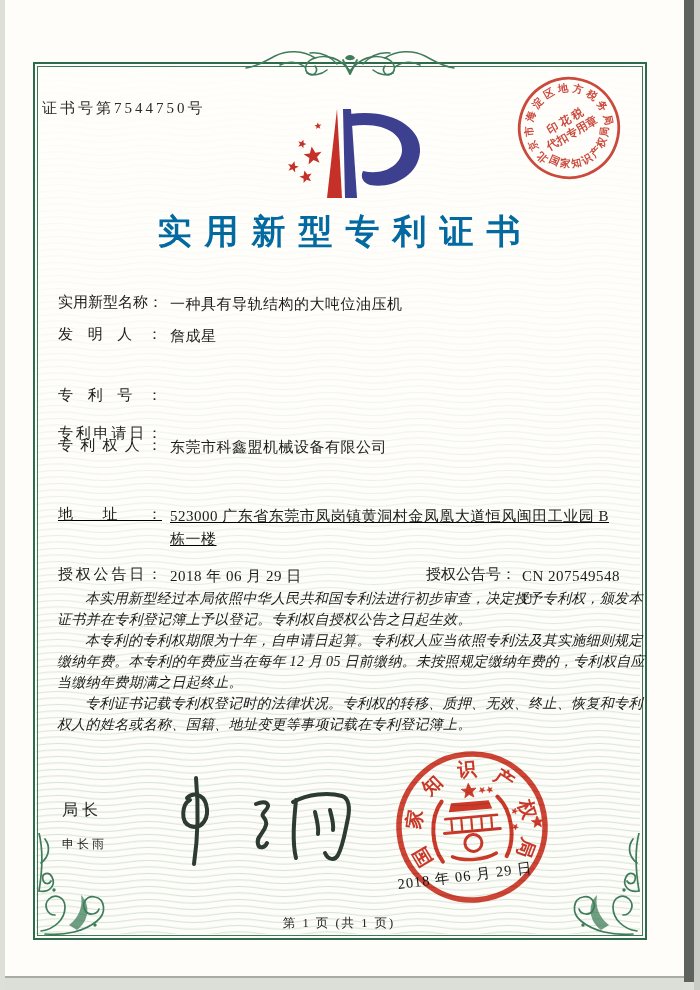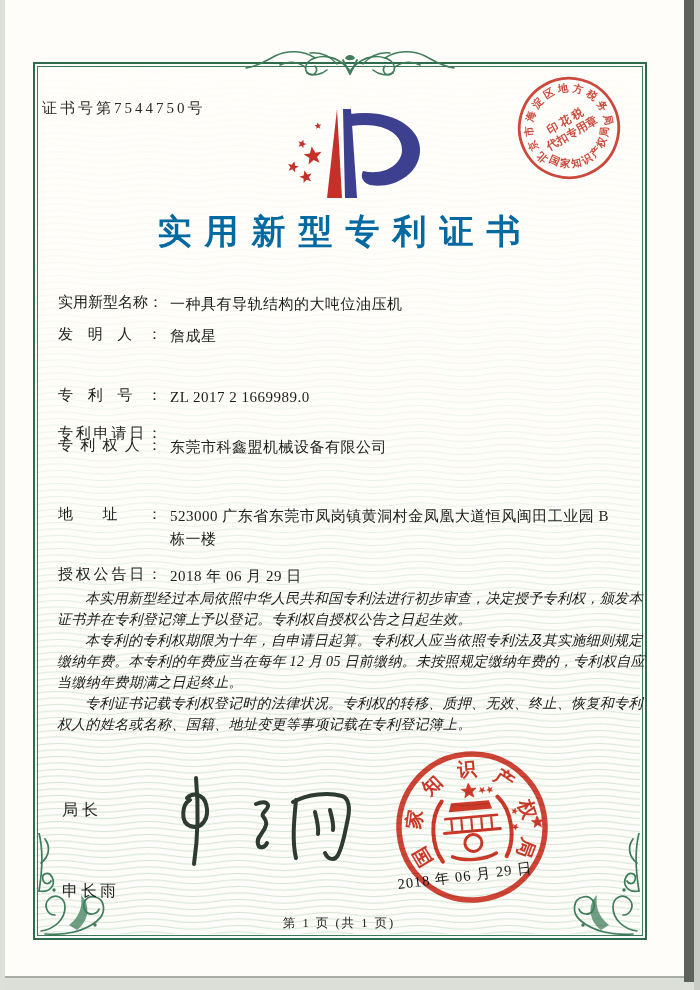--- a/index.html
+++ b/index.html
@@ -47,21 +47,21 @@
   }
   .fvalue{display:inline-block;margin-left:8px;max-width:456px;letter-spacing:.5px;color:#1c1c1c;line-height:1.55;}
   #row7b{position:absolute;left:368px;top:0;display:flex;font-size:15px;}
   #row7b .flabel{width:88px;}
   #paras{position:absolute;left:57px;top:588px;width:588px;}
   #paras p{
     margin:0;padding:0;text-indent:2em;
     font-size:14px;line-height:1.5;font-style:italic;color:#191919;letter-spacing:.3px;
   }
   #sig-title{left:62px;top:800px;font-size:16px;letter-spacing:4px;}
-  #sig-name{left:62px;top:836px;font-size:16px;letter-spacing:3px;margin-top:45px;}
+  #sig-name{left:62px;top:836px;font-size:12px;letter-spacing:3px;}
   #signature{position:absolute;left:168px;top:770px;width:200px;height:100px;}
   #seal{position:absolute;left:390px;top:745px;width:164px;height:164px;mix-blend-mode:multiply;transform:rotate(-5deg);}
   #seal-date{
     left:397px;top:864px;width:180px;font-size:14.5px;letter-spacing:1px;color:#161616;
     transform:rotate(-7deg);
   }
   #stamp{position:absolute;left:515px;top:74px;width:108px;height:108px;mix-blend-mode:multiply;transform:rotate(-30deg);opacity:.92;}
   #footer{left:33px;top:915px;width:612px;text-align:center;font-size:12.5px;letter-spacing:2px;color:#222;}
   .orn{position:absolute;}
   svg text{font-family:"Liberation Serif","DejaVu Serif",serif;}
@@ -152,36 +152,39 @@
 <div class="frow" style="top:293px;">
   <span class="flabel">实用新型名称：</span>
   <span class="fvalue">一种具有导轨结构的大吨位油压机</span>
 </div>
 <div class="frow" style="top:325px;">
   <span class="flabel">发明人：</span>
   <span class="fvalue">詹成星</span>
 </div>
 <div class="frow" style="top:386px;">
   <span class="flabel">专利号：</span>
-  <span class="fvalue">ZL 2017 2 1669989.0</span>
 </div>
 <div class="frow" style="top:424px;">
   <span class="flabel">专利申请日：</span>
 </div>
 <div class="frow" style="top:436px;">
   <span class="flabel">专利权人：</span>
   <span class="fvalue">东莞市科鑫盟机械设备有限公司</span>
 </div>
-<div class="frow" style="top:505px;">
+<div class="frow" style="top:505px;text-decoration:underline;">
   <span class="flabel">地址：</span>
   <span class="fvalue">523000 广东省东莞市凤岗镇黄洞村金凤凰大道恒风闽田工业园 B 栋一楼</span>
 </div>
 <div class="frow" style="top:553px;width:570px;margin-top:12px;">
   <span class="flabel">授权公告日：</span>
   <span class="fvalue">2018 年 06 月 29 日</span>
+  <span id="row7b">
+    <span class="flabel">授权公告号：</span>
+    <span class="fvalue">CN 207549548 U</span>
+  </span>
 </div>
 
 <div id="paras">
   <p>本实用新型经过本局依照中华人民共和国专利法进行初步审查，决定授予专利权，颁发本证书并在专利登记簿上予以登记。专利权自授权公告之日起生效。</p>
   <p>本专利的专利权期限为十年，自申请日起算。专利权人应当依照专利法及其实施细则规定缴纳年费。本专利的年费应当在每年 12 月 05 日前缴纳。未按照规定缴纳年费的，专利权自应当缴纳年费期满之日起终止。</p>
   <p>专利证书记载专利权登记时的法律状况。专利权的转移、质押、无效、终止、恢复和专利权人的姓名或名称、国籍、地址变更等事项记载在专利登记簿上。</p>
 </div>
 
 <div class="txt" id="sig-title">局长</div>
 <div class="txt" id="sig-name">申长雨</div>

